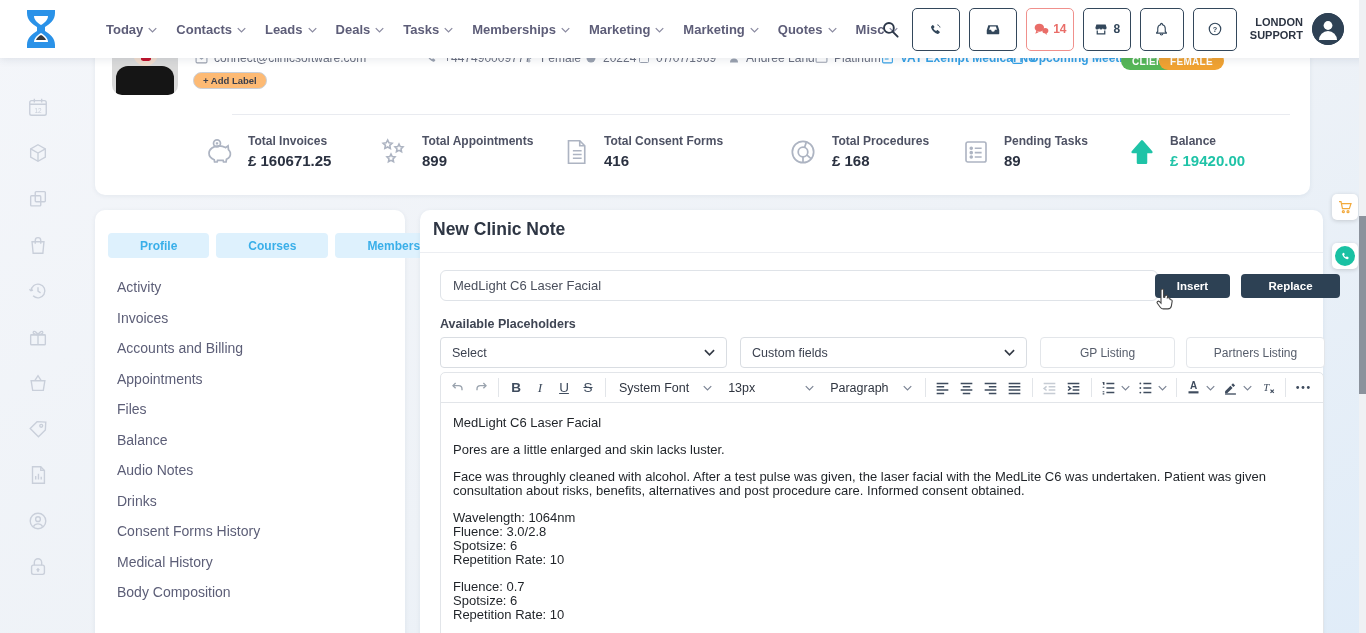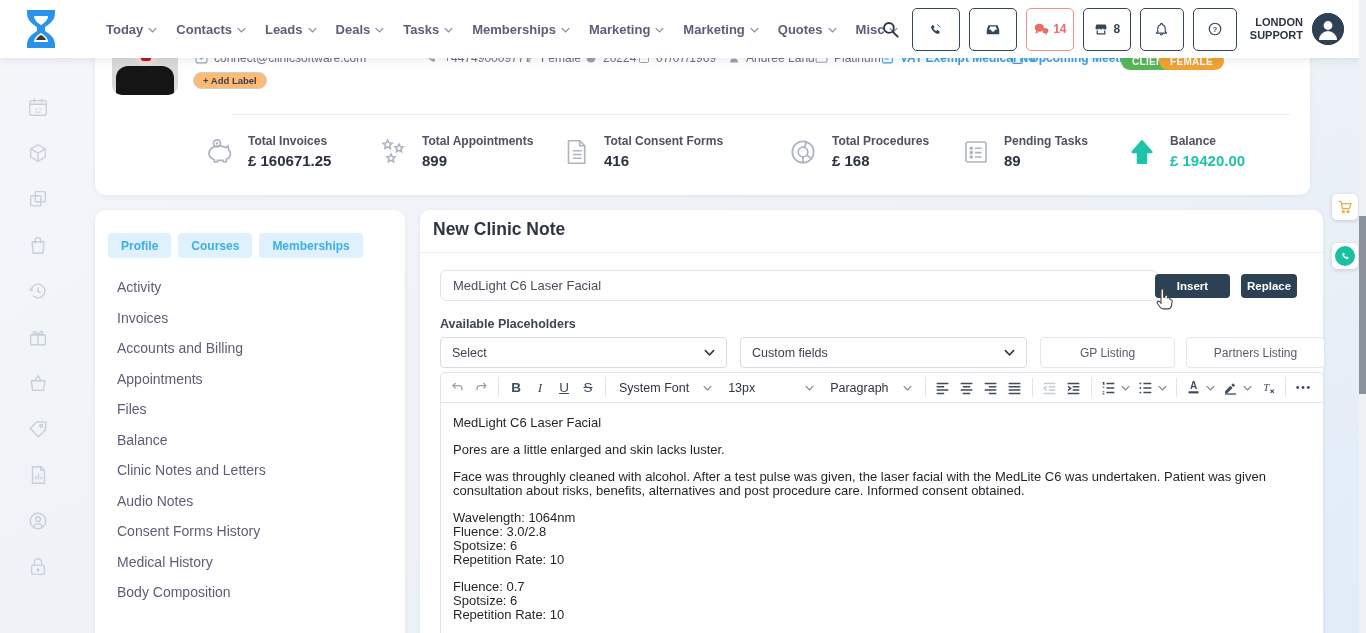--- a/index.html
+++ b/index.html
@@ -46,21 +46,21 @@
   .pt-divider{position:absolute;left:137px;top:148px;width:1058px;height:1px;background:#e9ebf0;}
   .stat{position:absolute;top:168px;display:flex;gap:13px;align-items:flex-start;}
   .stat .sic{color:#adb4c2;margin-top:2px;}
   .stat-label{font-size:12px;color:#4e5264;font-weight:600;margin-bottom:4px;}
   .stat-value{font-size:15px;color:#2a3140;font-weight:700;}
   .stat-value.teal{color:#1fc3a7;}
 
   
   #left-panel{left:95px;top:210px;width:310px;height:480px;}
   .tabs{position:absolute;left:13px;top:23px;display:flex;gap:7px;}
-  .tab{height:25px;padding:0 13px;background:#def1fd;border-radius:4px;color:#3aafe9;font-size:12px;
+  .tab{height:25px;padding:0 32px;background:#def1fd;border-radius:4px;color:#3aafe9;font-size:12px;
     font-weight:600;display:flex;align-items:center;}
   .menu{position:absolute;left:22px;top:62px;}
   .menu-item{height:30.5px;display:flex;align-items:center;font-size:14px;color:#5c5e77;cursor:pointer;}
 
   
   #main-card{left:420px;top:210px;width:903px;height:480px;}
   .note-title{position:absolute;left:13px;top:9px;font-size:17.5px;font-weight:600;color:#2e3644;}
   .main-divider{position:absolute;left:0;top:42px;width:100%;height:1px;background:#eceef2;}
   .note-input{position:absolute;left:20px;top:60px;width:692px;height:29px;border:1px solid #dfe3e8;border-radius:6px;
     font-family:"Liberation Sans",sans-serif;font-size:13px;color:#4a4f5c;padding:0 12px;outline:none;}
@@ -263,35 +263,35 @@
       <div class="tab">Courses</div>
       <div class="tab">Memberships</div>
     </div>
     <div class="menu">
       <div class="menu-item">Activity</div>
       <div class="menu-item">Invoices</div>
       <div class="menu-item">Accounts and Billing</div>
       <div class="menu-item">Appointments</div>
       <div class="menu-item">Files</div>
       <div class="menu-item">Balance</div>
-      <div class="menu-item">Clinic Notes and Letters</div>
       <div class="menu-item">Audio Notes</div>
+      <div class="menu-item">Drinks</div>
       <div class="menu-item">Consent Forms History</div>
       <div class="menu-item">Medical History</div>
       <div class="menu-item">Body Composition</div>
     </div>
   </div>
 
   <div class="card" id="main-card">
     <div class="note-title">New Clinic Note</div>
     <div class="main-divider"></div>
 
     <input class="note-input" type="text" value="MedLight C6 Laser Facial" style="">
     <button class="btn-navy" style="left:735px;width:75px">Insert</button>
-    <button class="btn-navy" style="left:821px;width:56px">Replace</button>
+    <button class="btn-navy" style="left:821px;width:99px">Replace</button>
 
     <div class="ph-label">Available Placeholders</div>
 
     <div class="selectbox" style="left:20px;width:263px">
       <span>Select</span>
       <span>
           <svg width="11" height="7" viewBox="0 0 12 7" fill="none" stroke="#333a45" stroke-width="1.8">
             <path d="M1 1l5 5 5-5"></path>
           </svg>
         </span>

